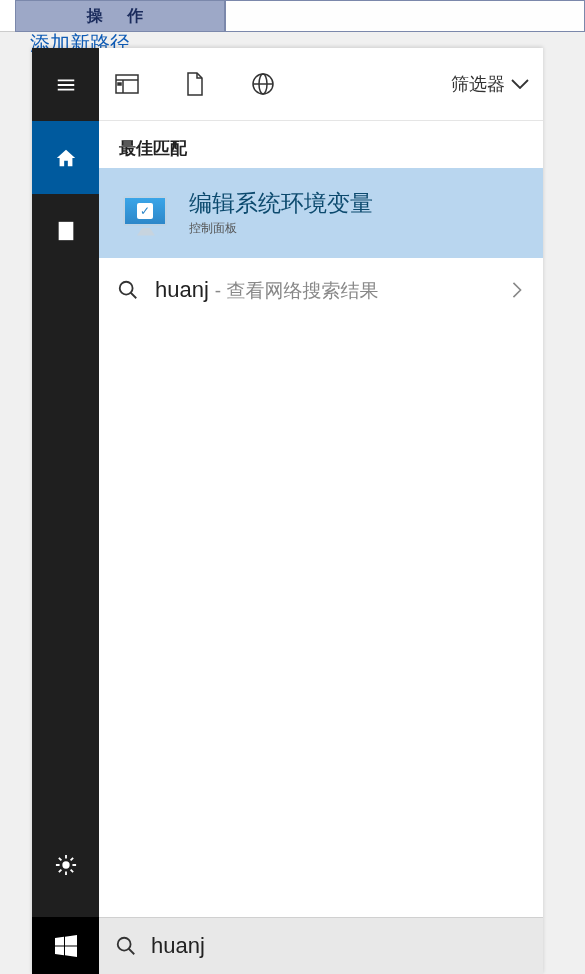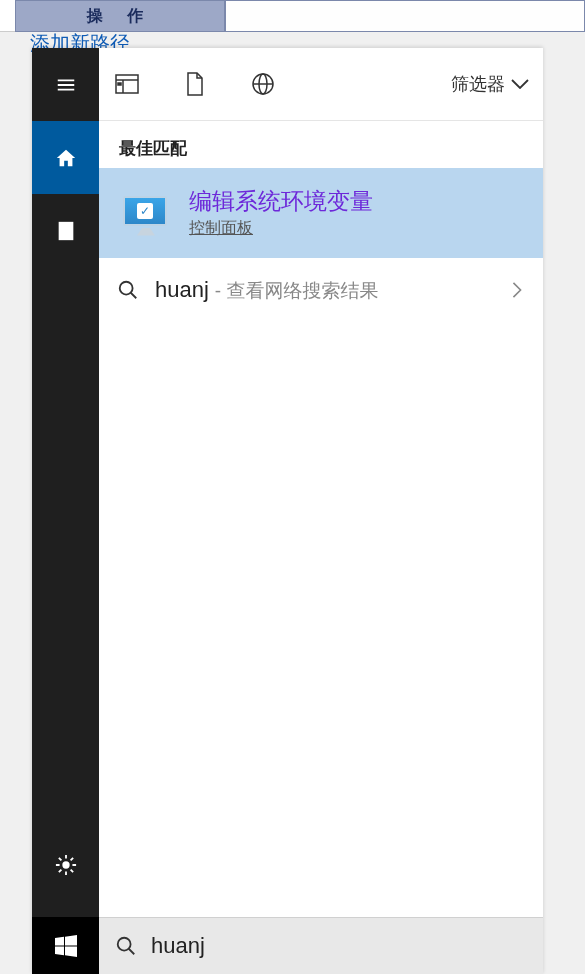--- a/index.html
+++ b/index.html
@@ -202,28 +202,27 @@
       height: 8px;
       background: #c7d4df;
       clip-path: polygon(30% 0, 70% 0, 100% 100%, 0 100%);
     }
     .best-match-text {
       display: flex;
       flex-direction: column;
     }
     .best-match-title {
       font-size: 23px;
-      color: #6d28d9;
+      color: #0c4a6e;
       line-height: 1.3;
     }
     .best-match-subtitle {
-      font-size: 16px;
+      font-size: 12px;
       color: #555;
       margin-top: 2px;
-      text-decoration: underline;
     }
     .suggestion-item {
       display: flex;
       align-items: center;
       padding: 12px 18px;
       gap: 16px;
       cursor: pointer;
       min-height: 64px;
     }
     .search-glyph {

